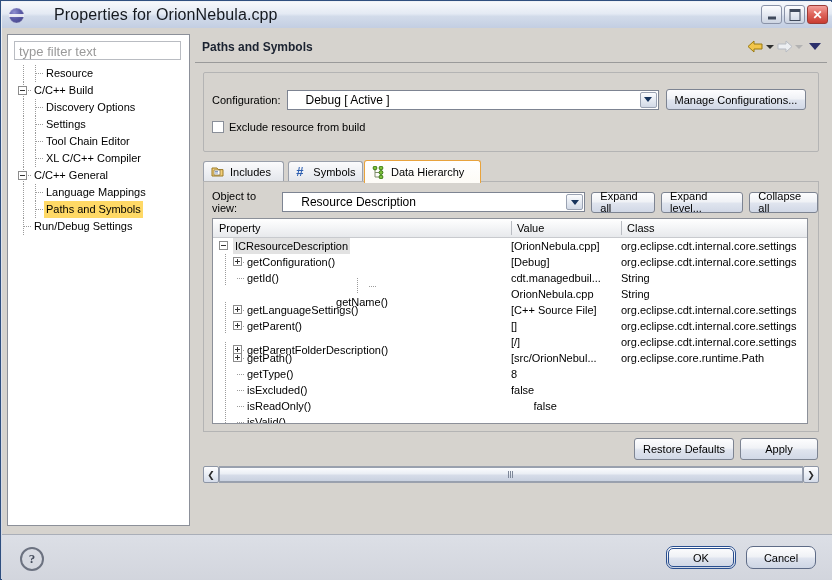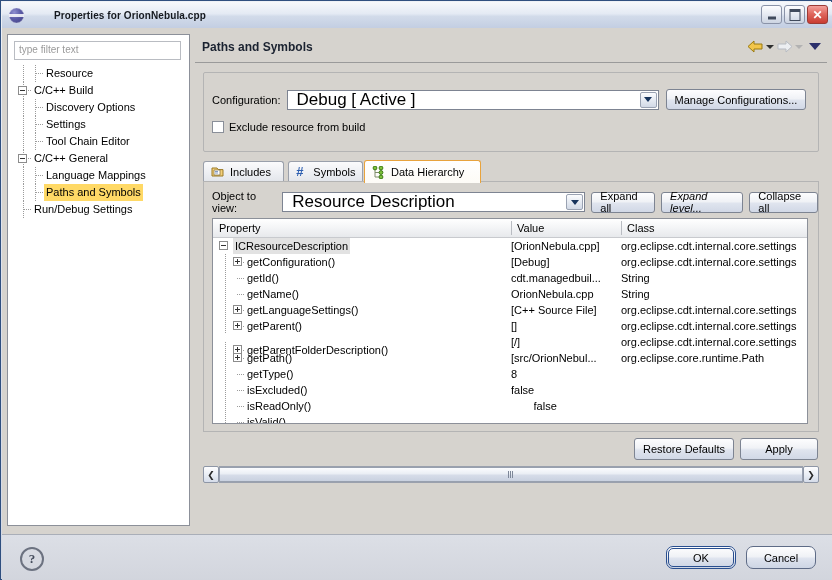--- a/index.html
+++ b/index.html
@@ -27,21 +27,21 @@
     width:15px;height:15px;margin-left:7px;margin-right:6px;position:relative;
     border-radius:50%;
     background:radial-gradient(circle at 35% 30%,#8f8fd0 0%,#5b5ba6 45%,#3c3c80 100%);
     box-shadow:inset 0 0 1px #fff;
   }
   .title-icon:after{
     content:"";position:absolute;left:0;top:6px;width:15px;height:3px;
     background:#ffffff;opacity:.85;
   }
   .title-text{
-    font-size:10px;font-weight:bold;color:#15191f;letter-spacing:.1px;padding-left:24px;
+    font-size:16px;font-weight:normal;color:#15191f;letter-spacing:.1px;padding-left:24px;
   }
   .tbtns{position:absolute;right:4px;top:3px;display:flex;gap:2px;}
   .tbtn{
     width:21px;height:19px;box-sizing:border-box;
     border:1px solid #8a93a8;border-radius:3px;
     background:linear-gradient(to bottom,#fdfdfe 0%,#e6eaf2 50%,#ccd4e2 100%);
     position:relative;
   }
   .tbtn.close{
     border-color:#9c3b35;
@@ -60,21 +60,21 @@
     background:#d6d3ce;
   }
   
   .leftpanel{
     position:absolute;left:5px;top:6px;width:183px;height:492px;
     background:#ffffff;border:1px solid #8c9099;box-sizing:border-box;
   }
   .filterbox{
     position:absolute;left:6px;top:6px;width:167px;height:19px;box-sizing:border-box;
     border:1px solid #b9bcc2;background:#fff;
-    font-size:10px;color:#9a9a9a;padding:2px 8px 0 4px;
+    font-size:13px;color:#9a9a9a;padding:2px 8px 0 4px;
   }
   .tree{position:absolute;left:4px;top:30px;width:176px;}
   .tnode{height:17px;line-height:17px;display:flex;align-items:center;white-space:nowrap;}
   .tgutter{width:12px;height:17px;position:relative;flex:0 0 12px;}
   .tgutter.d0{width:20px;flex:0 0 20px;}
   .tgutter.d1{width:32px;flex:0 0 32px;}
   .dotv{position:absolute;left:11px;top:0;width:1px;height:17px;
         background-image:linear-gradient(to bottom,#9b9b9b 50%,transparent 50%);
         background-size:1px 2px;}
   .dotv.i1{left:23px;}
@@ -115,21 +115,21 @@
     position:absolute;left:8px;top:38px;width:616px;height:80px;box-sizing:border-box;
     border:1px solid #b4b4b4;border-radius:2px;background:#d6d3ce;
   }
   .lbl{font-size:11px;color:#000;}
   .cfgrow{position:absolute;left:8px;top:16px;display:flex;align-items:center;}
   .combo{
     width:372px;height:20px;box-sizing:border-box;
     border:1px solid #7d8492;background:#fff;position:relative;
     display:flex;align-items:center;
   }
-  .combo .val{padding-left:9px;font-size:17px;}
+  .combo .val{padding-left:18px;font-size:12px;}
   .combo .dd{
     position:absolute;right:1px;top:1px;width:17px;height:16px;
     background:linear-gradient(to bottom,#fbfcfe,#e4e9f1 55%,#d2d9e6);
     border:1px solid #9aa2b2;box-sizing:border-box;border-radius:2px;
     display:flex;align-items:center;justify-content:center;
   }
   .ddv{width:0;height:0;border-left:4px solid transparent;border-right:4px solid transparent;border-top:5px solid #16335c;}
   .btn{
     height:21px;box-sizing:border-box;padding:0 8px;
     border:1px solid #7d8492;border-radius:3px;
@@ -289,20 +289,28 @@
             </span>
             <span class="tlabel">Settings</span>
           </div>
           <div class="tnode">
             <span class="tgutter d1">
               <span class="dotv"></span>
               <span class="dotv i1"></span>
               <span class="doth i1"></span>
             </span>
             <span class="tlabel">Tool Chain Editor</span>
+          </div>
+          <div class="tnode">
+            <span class="tgutter d1">
+              <span class="dotv"></span>
+              <span class="dotv i1"></span>
+              <span class="doth i1"></span>
+            </span>
+            <span class="tlabel">XL C/C++ Compiler</span>
           </div>
           <div class="tnode">
             <span class="tgutter d0">
               <span class="dotv"></span>
               <span class="doth i0"></span>
               <span class="expbox"></span>
             </span>
             <span class="tlabel">C/C++ General</span>
           </div>
           <div class="tnode">
@@ -406,21 +414,21 @@
       <div class="tabpanel">
         <div class="objrow">
           <span class="lbl">Object to view:</span>
           <span class="combo objcombo" style="margin-left:6px;">
             <span class="val">Resource Description</span>
             <span class="dd">
                 <span class="ddv"></span>
               </span>
           </span>
           <span class="btn" style="margin-left:6px;">Expand all</span>
-          <span class="btn" style="margin-left:6px;font-style:italic;">Expand level...</span>
+          <span class="btn" style="margin-left:6px;">Expand level...</span>
           <span class="btn" style="margin-left:6px;">Collapse all</span>
         </div>
 
         <div class="tablewrap">
           <div class="thead" id="thead">
               <span class="th" style="width: 298px;">Property</span>
               <span class="th" style="width: 110px;">Value</span>
               <span class="th" style="width: 186px;">Class</span>
             </div>
           <div id="tbody">
@@ -451,21 +459,21 @@
                   <span class="rgut" style="width: 34px;">
                     <span class="rv" style="left:12px"></span>
                     <span class="rh" style="left:24px"></span>
                   </span>
                   <span class="">getId()</span>
                 </span>
                 <span class="c" style="width: 110px;">cdt.managedbuil...</span>
                 <span class="c" style="width: 186px;">String</span>
               </div>
               <div class="trow">
-                <span class="c prop" style="width: 298px;">
+                <span class="c prop" style="width: 298px; flex-direction: column;">
                   <span class="rgut" style="width: 34px;">
                     <span class="rv" style="left:12px"></span>
                     <span class="rh" style="left:24px"></span>
                   </span>
                   <span class="">getName()</span>
                 </span>
                 <span class="c" style="width: 110px;">OrionNebula.cpp</span>
                 <span class="c" style="width: 186px;">String</span>
               </div>
               <div class="trow">

